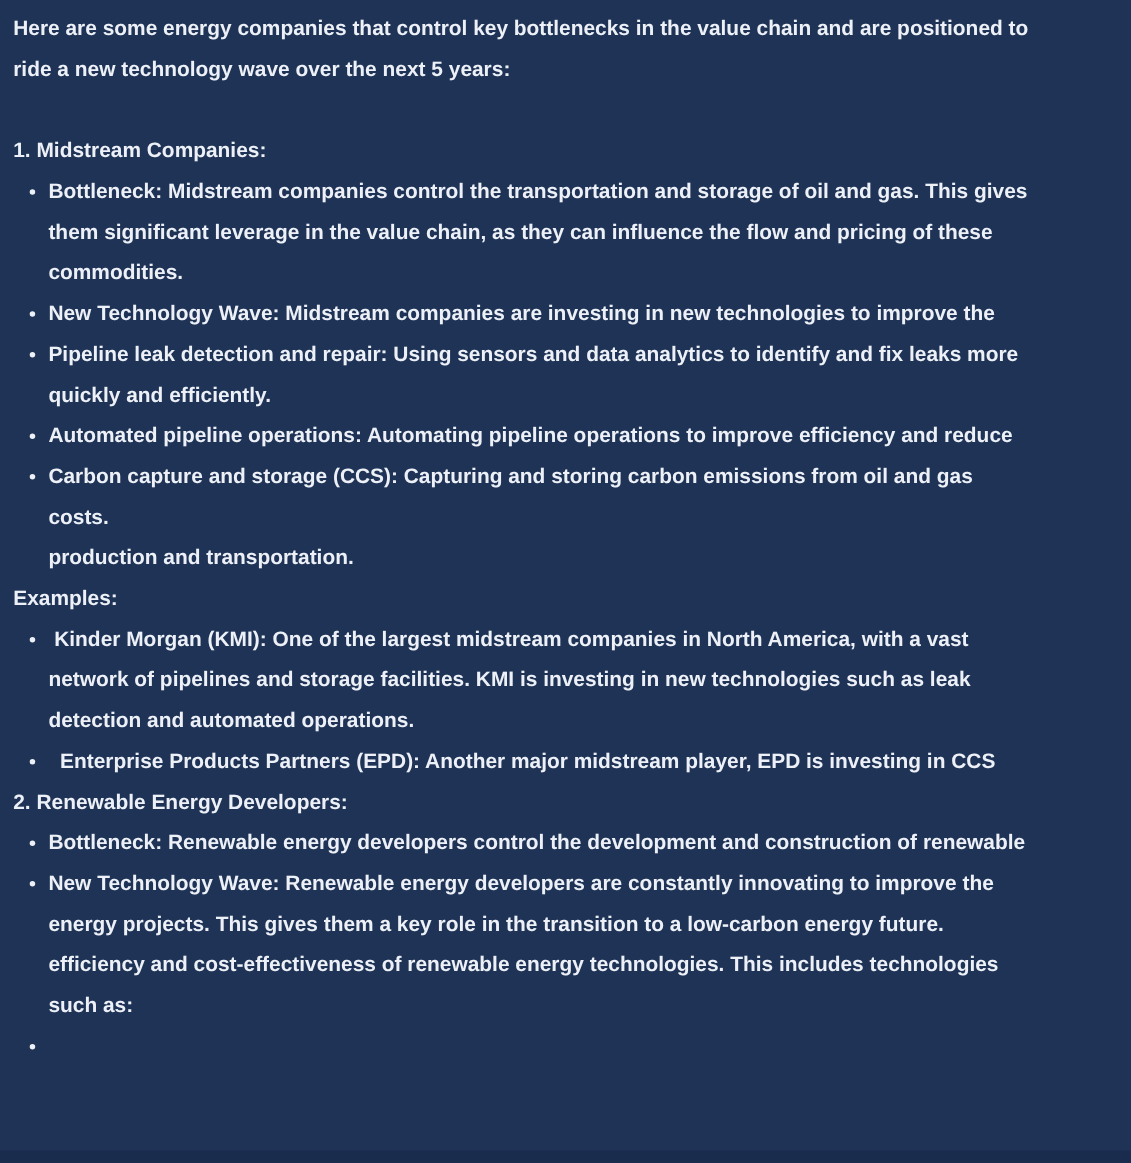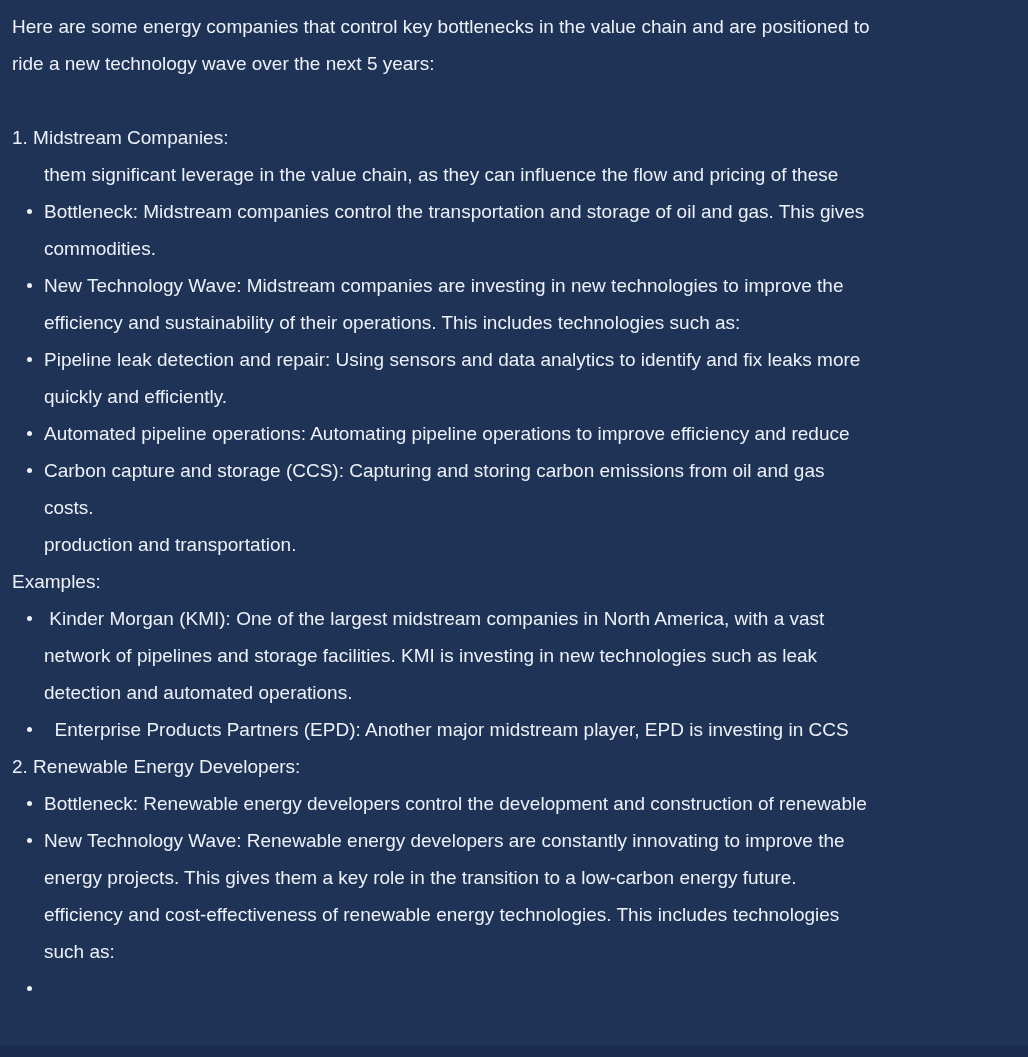--- a/index.html
+++ b/index.html
@@ -13,21 +13,21 @@
     background: var(--bg);
   }
   .page {
     position: relative;
     width: 1028px;
     height: 1057px;
     background: var(--bg);
     overflow: hidden;
     font-family: "Liberation Sans", "DejaVu Sans", sans-serif;
     font-size: 19px;
-    font-weight: 400;
+    font-weight: 700;
     color: var(--fg);
   }
   .content {
     position: absolute;
     top: 0;
     left: 0;
     right: 0;
     padding-top: 8px;
   }
   .line {
@@ -61,25 +61,24 @@
 </style>
 </head>
 <body>
 
 <div class="page">
   <div class="content">
       <div class="line text"><span class="txt">Here are some energy companies that control key bottlenecks in the value chain and are positioned to</span></div>
       <div class="line text"><span class="txt">ride a new technology wave over the next 5 years:</span></div>
       <div class="line blank"></div>
       <div class="line text"><span class="txt">1. Midstream Companies:</span></div>
+      <div class="line bullet"><span class="dot"></span><span class="txt">Bottleneck: Midstream companies control the transportation and storage of oil and gas. This gives</span></div>
       <div class="line cont"><span class="txt">them significant leverage in the value chain, as they can influence the flow and pricing of these</span></div>
-      <div class="line bullet"><span class="dot"></span><span class="txt">Bottleneck: Midstream companies control the transportation and storage of oil and gas. This gives</span></div>
       <div class="line cont"><span class="txt">commodities.</span></div>
       <div class="line bullet"><span class="dot"></span><span class="txt">New Technology Wave: Midstream companies are investing in new technologies to improve the</span></div>
-      <div class="line cont"><span class="txt">efficiency and sustainability of their operations. This includes technologies such as:</span></div>
       <div class="line bullet"><span class="dot"></span><span class="txt">Pipeline leak detection and repair: Using sensors and data analytics to identify and fix leaks more</span></div>
       <div class="line cont"><span class="txt">quickly and efficiently.</span></div>
       <div class="line bullet"><span class="dot"></span><span class="txt">Automated pipeline operations: Automating pipeline operations to improve efficiency and reduce</span></div>
       <div class="line bullet"><span class="dot"></span><span class="txt">Carbon capture and storage (CCS): Capturing and storing carbon emissions from oil and gas</span></div>
       <div class="line cont"><span class="txt">costs.</span></div>
       <div class="line cont"><span class="txt">production and transportation.</span></div>
       <div class="line text"><span class="txt">Examples:</span></div>
       <div class="line bullet"><span class="dot"></span><span class="txt"> Kinder Morgan (KMI): One of the largest midstream companies in North America, with a vast</span></div>
       <div class="line cont"><span class="txt">network of pipelines and storage facilities. KMI is investing in new technologies such as leak</span></div>
       <div class="line cont"><span class="txt">detection and automated operations.</span></div>

